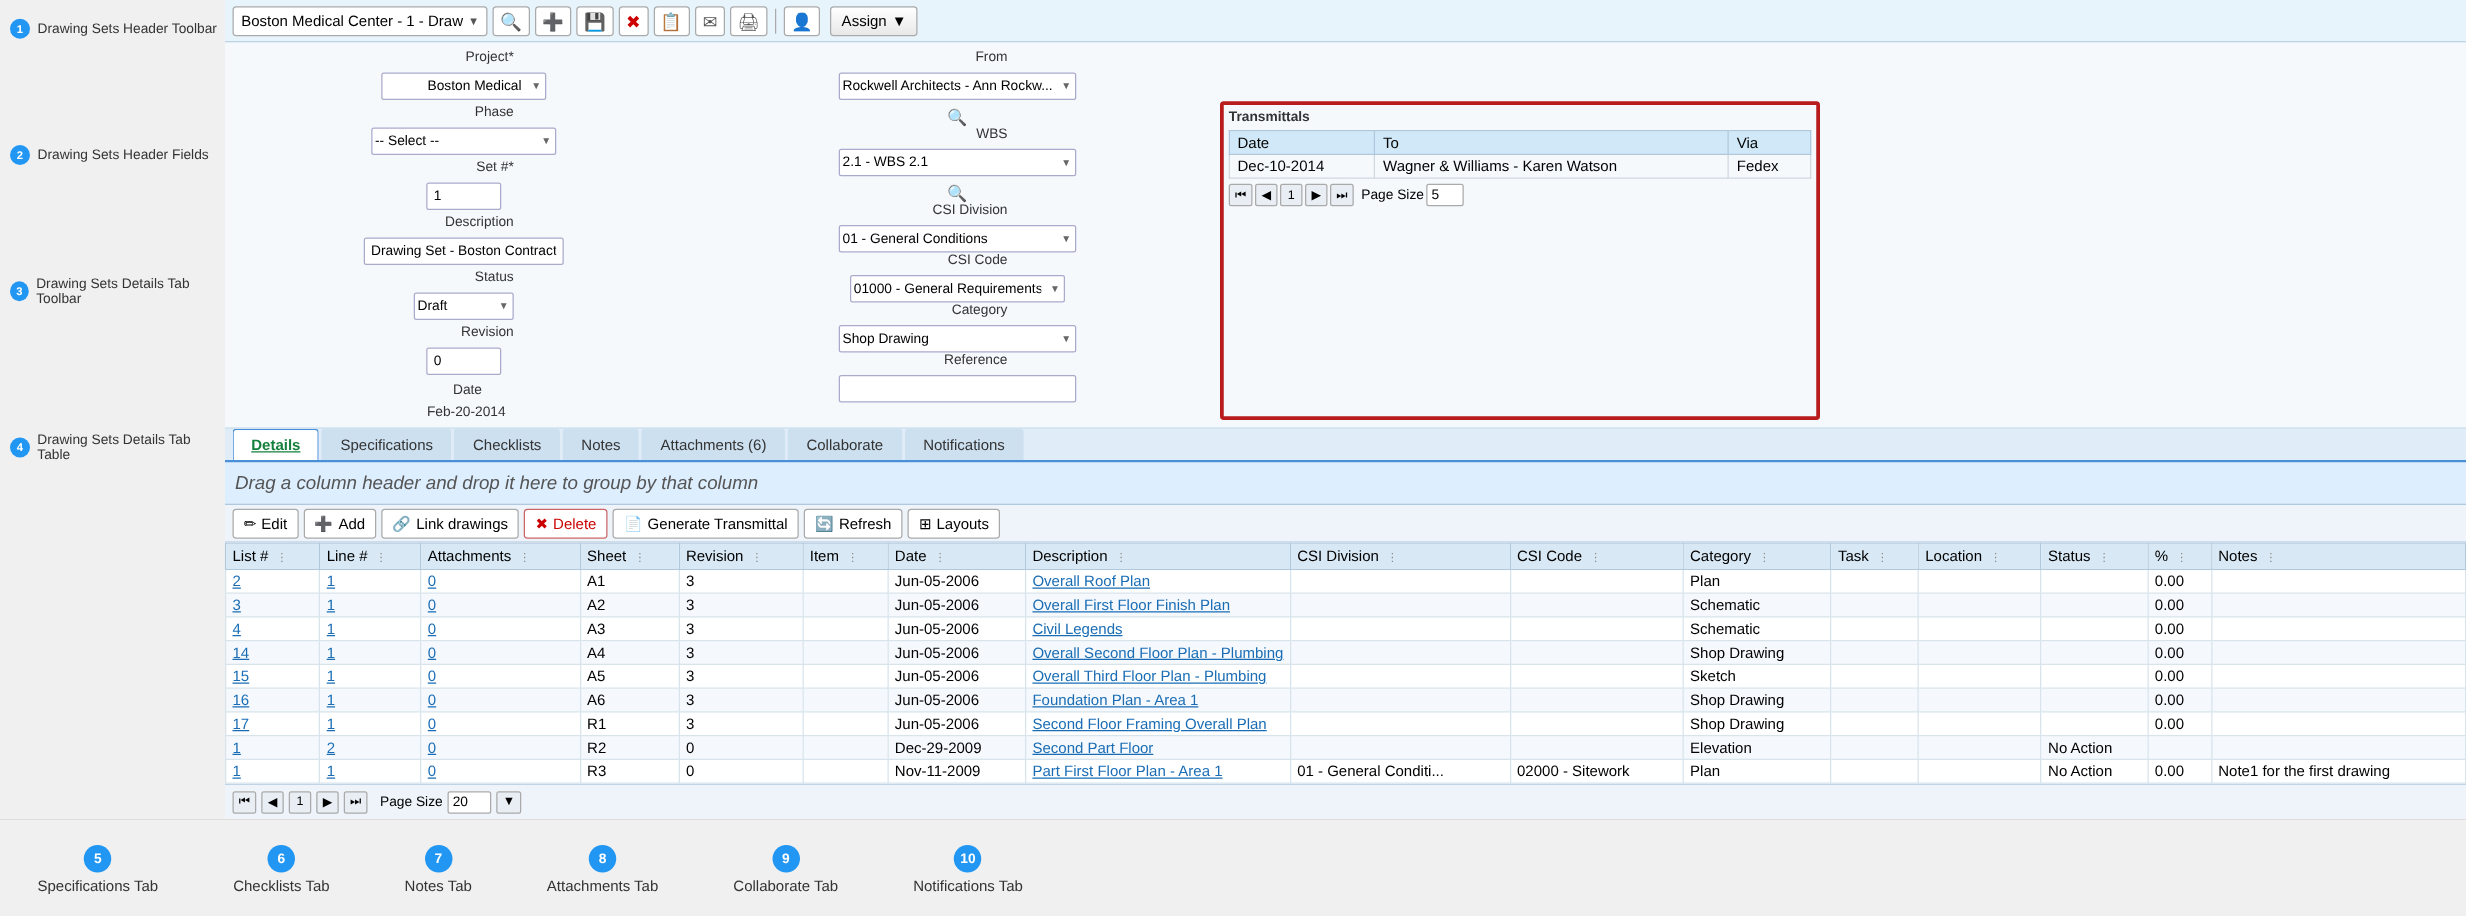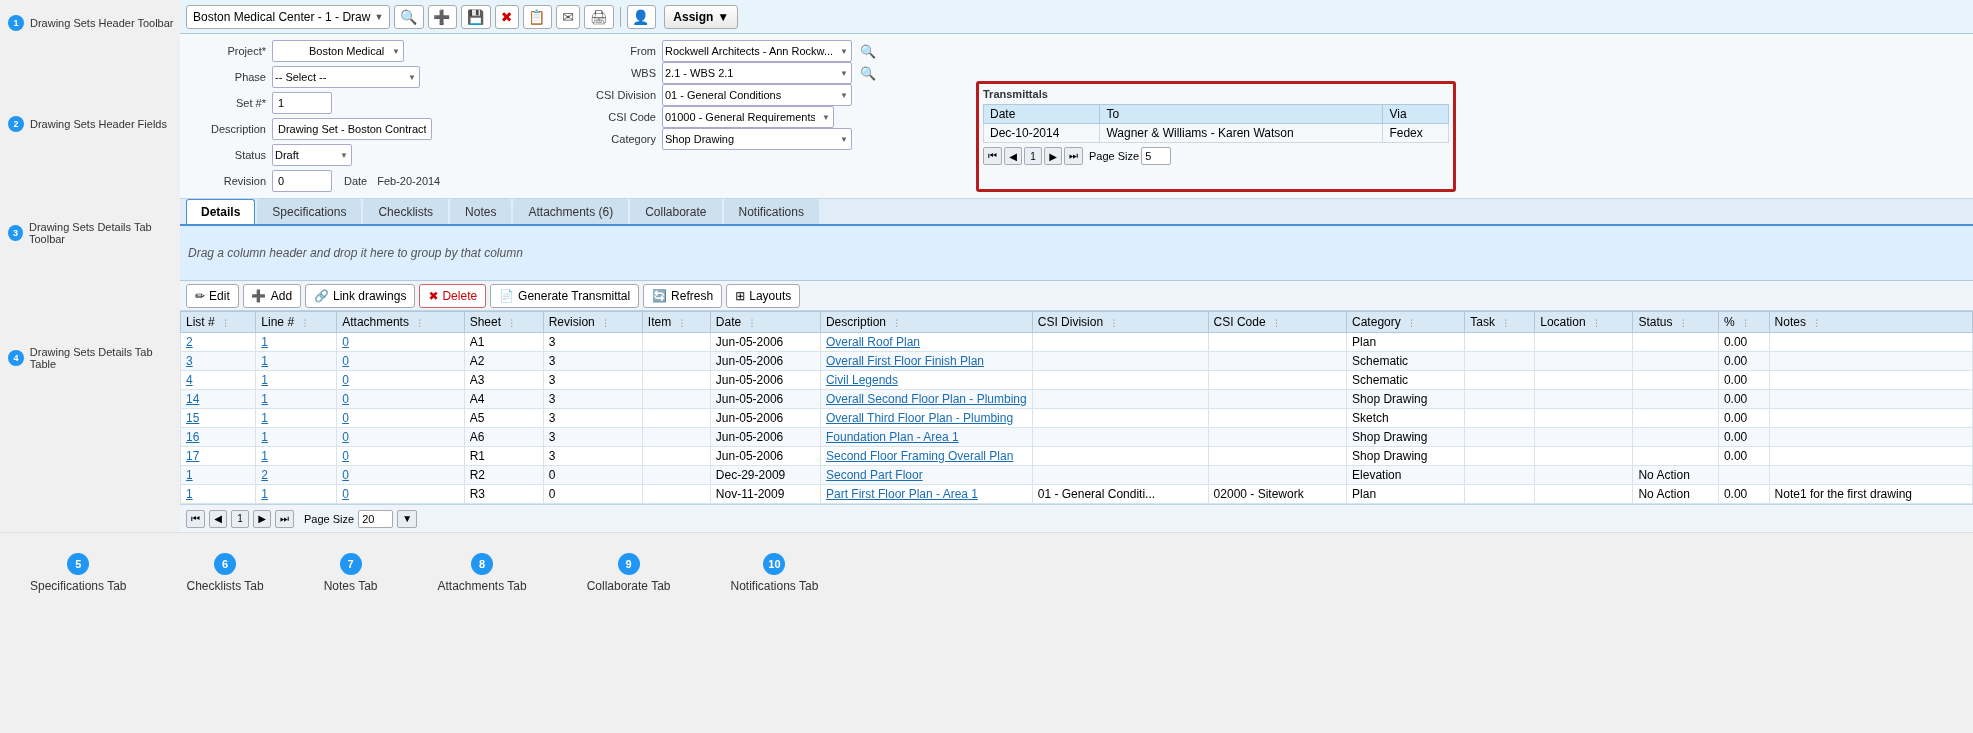--- a/index.html
+++ b/index.html
@@ -49,21 +49,20 @@
       align-items: center;
       background: linear-gradient(to bottom, #fff, #e8e8e8);
       border: 1px solid #aaa;
       border-radius: 3px;
       padding: 2px 8px;
       cursor: pointer;
       font-size: 11px;
       gap: 4px;
       height: 24px;
       margin-left: 4px;
-      font-weight: bold;
     }
 
     
     .header-fields {
       background: #f5f9fc;
       border-bottom: 1px solid #c0d8e8;
       display: flex;
       padding: 6px;
       gap: 10px;
     }
@@ -77,20 +76,21 @@
       display: flex;
       flex-direction: column;
       gap: 0;
       min-width: 380px;
       margin-left: 10px;
     }
     .field-row {
       display: flex;
       align-items: center;
       gap: 6px;
+      flex-direction: column;
     }
     .field-label {
       color: #333;
       width: 80px;
       text-align: right;
       font-size: 11px;
       flex-shrink: 0;
     }
     .field-input {
       border: 1px solid #aac;
@@ -216,29 +216,30 @@
       border-bottom: none;
       border-radius: 3px 3px 0 0;
       background: #cde0f0;
       margin-right: 2px;
     }
     .tab-item.active {
       background: #fff;
       border-color: #4a90d9;
       border-bottom-color: #fff;
       font-weight: bold;
-      color: #000000;
+      color: #15803d;
+      text-decoration: underline;
     }
 
     
     .group-header-row {
       background: #ddeeff;
       border-bottom: 1px solid #b0c8e0;
-      padding: 20px 8px;
-      font-size: 12px;
+      padding: 8px 8px;
+      font-size: 15px;
       color: #555;
       font-style: italic;
     }
 
     
     .details-toolbar {
       background: #eef4fa;
       border-bottom: 1px solid #c0d4e8;
       display: flex;
       align-items: center;
@@ -469,20 +470,24 @@
               </select>
             </div>
           </div>
           <div class="field-row">
             <span class="field-label" style="width:80px;">Category</span>
             <div class="select-wrapper">
               <select class="field-select" style="width:190px;">
                 <option>Shop Drawing</option>
               </select>
             </div>
+          </div>
+          <div class="field-row">
+            <span class="field-label" style="width:80px;">Reference</span>
+            <input class="field-input" style="width: 190px;" type="text">
           </div>
         </div>
 
         <div class="transmittals-box">
           <div class="transmittals-title">Transmittals</div>
           <table class="transmittals-table">
             <thead>
               <tr>
                 <th>Date</th>
                 <th>To</th>

